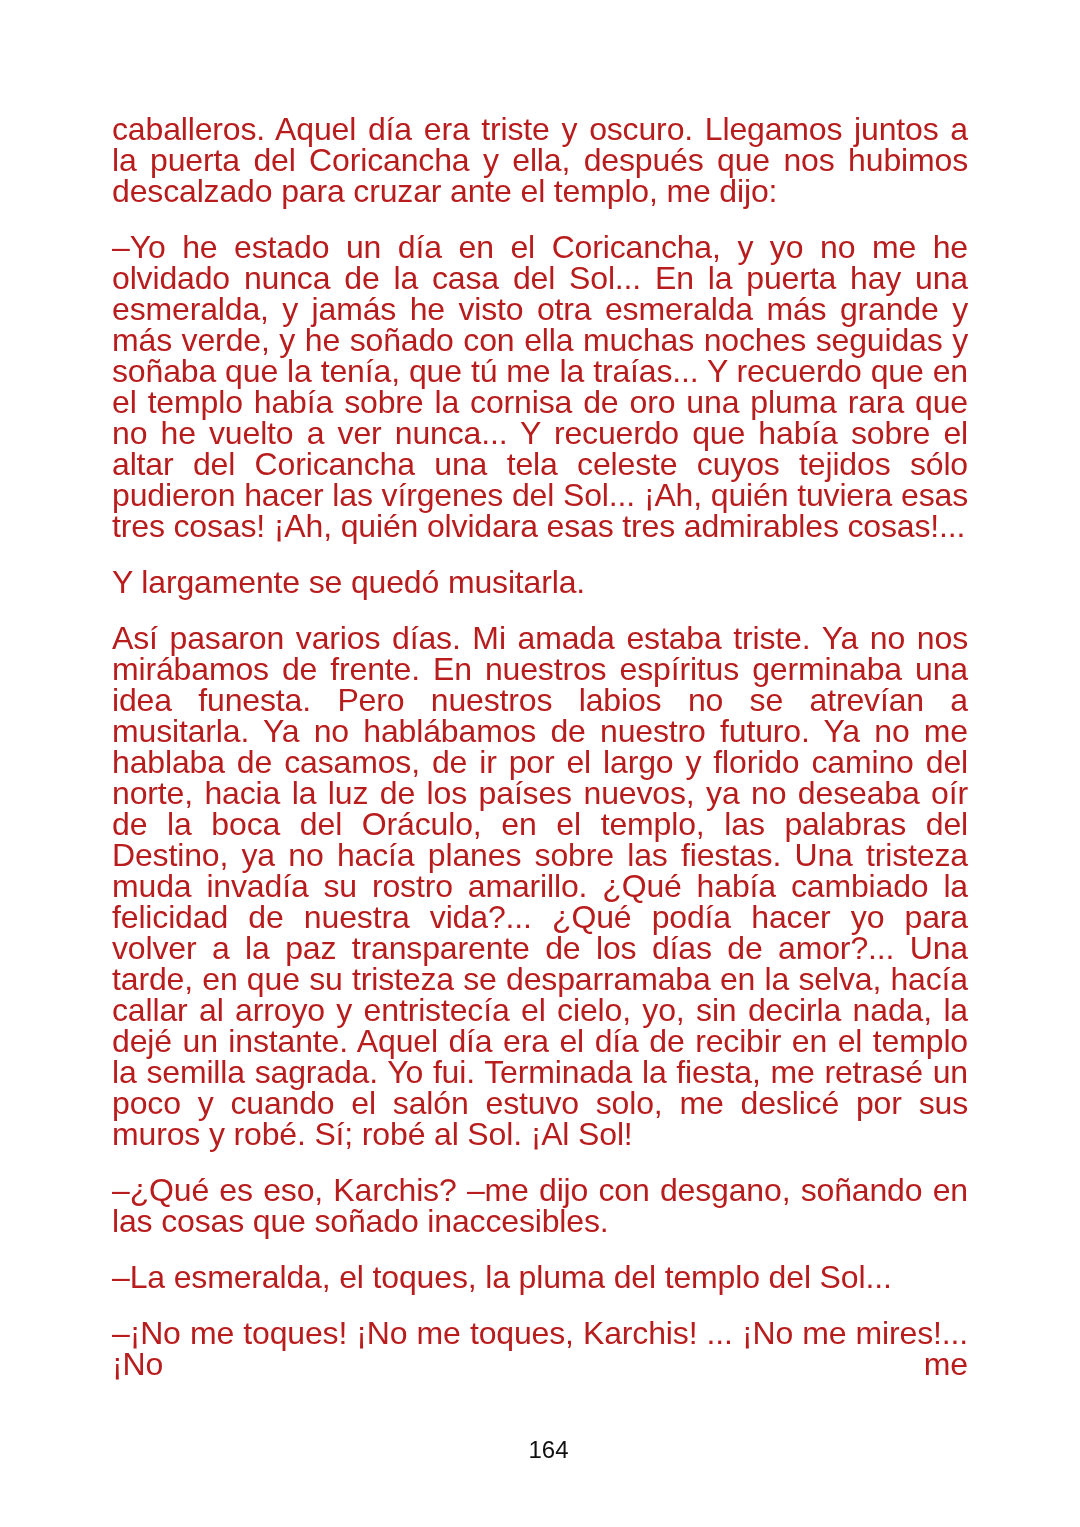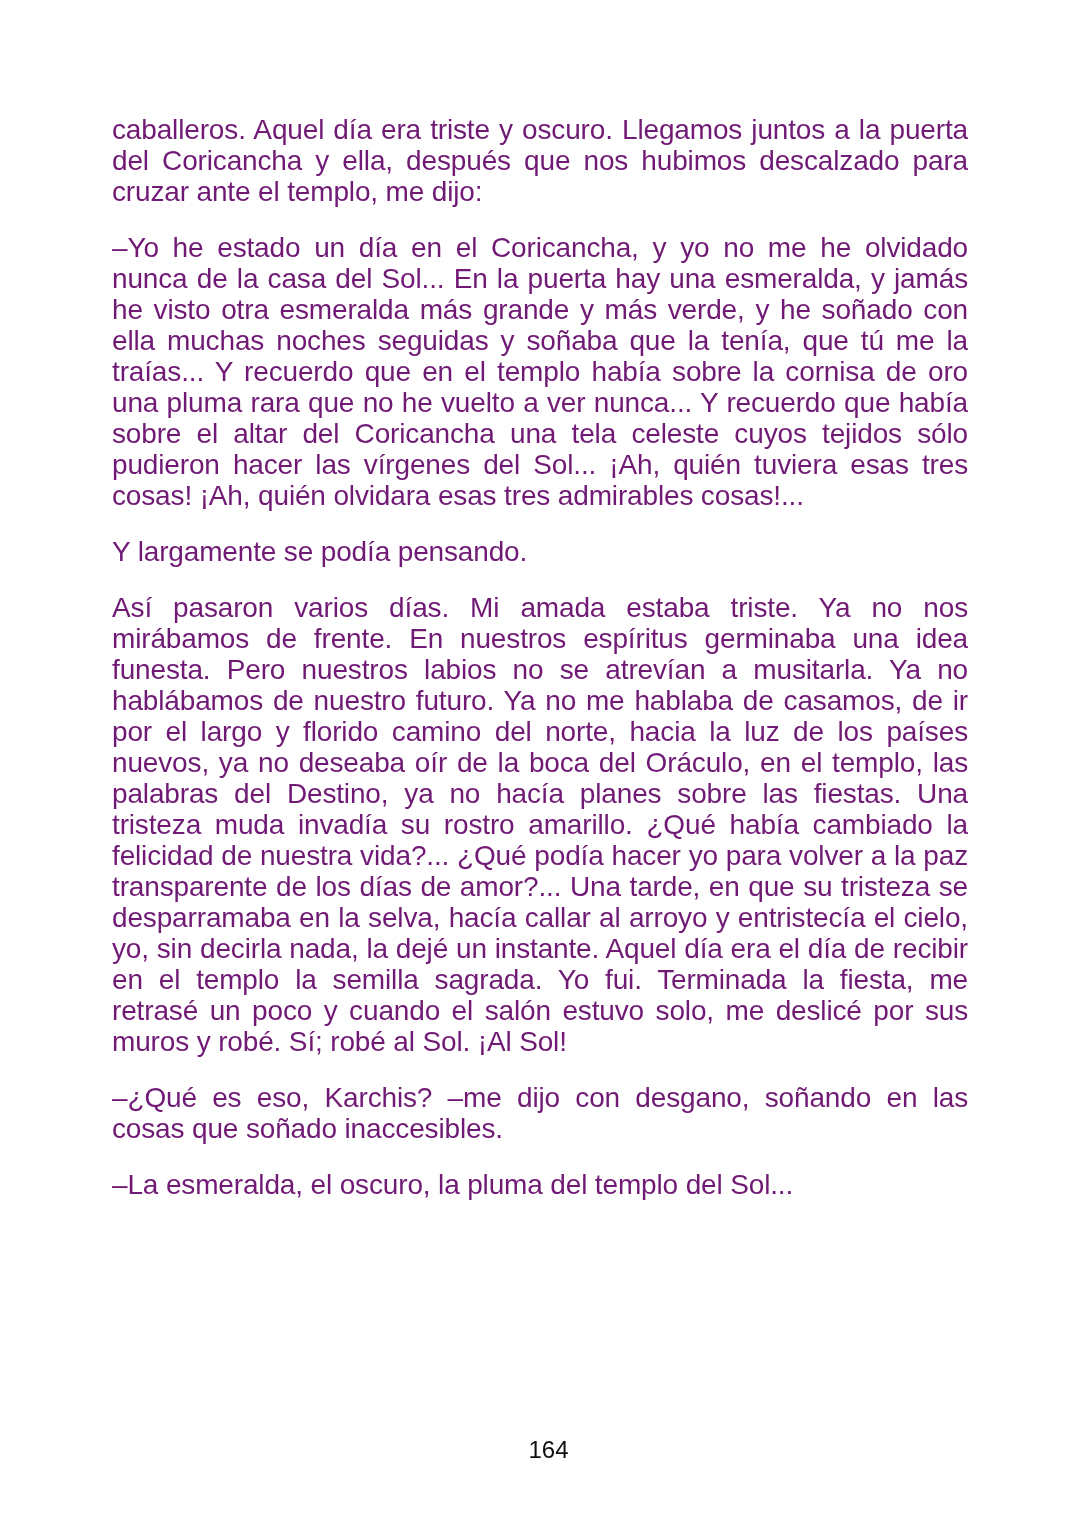--- a/index.html
+++ b/index.html
@@ -14,23 +14,23 @@
       overflow: hidden;
     }
     .page {
       position: absolute;
       left: 112px;
       top: 114px;
       width: 856px;
     }
     .para {
       font-family: "Liberation Sans", sans-serif;
-      font-size: 28px;
+      font-size: 32px;
       line-height: 31px;
-      color: #701a75;
+      color: #b91c1c;
       text-align: justify;
       margin: 0 0 25px 0;
       letter-spacing: -0.15px;
       word-spacing: 0px;
     }
     .page-number {
       position: absolute;
       left: 0;
       width: 1097px;
       top: 1436px;
@@ -39,19 +39,20 @@
       font-size: 24px;
       color: #111111;
     }
   </style>
 </head>
 <body>
 
 <div class="page">
   <p class="para">caballeros. Aquel día era triste y oscuro. Llegamos juntos a la puerta del Coricancha y ella, después que nos hubimos descalzado para cruzar ante el templo, me dijo:</p>
   <p class="para">–Yo he estado un día en el Coricancha, y yo no me he olvidado nunca de la casa del Sol... En la puerta hay una esmeralda, y jamás he visto otra esmeralda más grande y más verde, y he soñado con ella muchas noches seguidas y soñaba que la tenía, que tú me la traías... Y recuerdo que en el templo había sobre la cornisa de oro una pluma rara que no he vuelto a ver nunca... Y recuerdo que había sobre el altar del Coricancha una tela celeste cuyos tejidos sólo pudieron hacer las vírgenes del Sol... ¡Ah, quién tuviera esas tres cosas! ¡Ah, quién olvidara esas tres admirables cosas!...</p>
-  <p class="para">Y largamente se podía pensando.</p>
+  <p class="para">Y largamente se quedó musitarla.</p>
   <p class="para">Así pasaron varios días. Mi amada estaba triste. Ya no nos mirábamos de frente. En nuestros espíritus germinaba una idea funesta. Pero nuestros labios no se atrevían a musitarla. Ya no hablábamos de nuestro futuro. Ya no me hablaba de casamos, de ir por el largo y florido camino del norte, hacia la luz de los países nuevos, ya no deseaba oír de la boca del Oráculo, en el templo, las palabras del Destino, ya no hacía planes sobre las fiestas. Una tristeza muda invadía su rostro amarillo. ¿Qué había cambiado la felicidad de nuestra vida?... ¿Qué podía hacer yo para volver a la paz transparente de los días de amor?... Una tarde, en que su tristeza se desparramaba en la selva, hacía callar al arroyo y entristecía el cielo, yo, sin decirla nada, la dejé un instante. Aquel día era el día de recibir en el templo la semilla sagrada. Yo fui. Terminada la fiesta, me retrasé un poco y cuando el salón estuvo solo, me deslicé por sus muros y robé. Sí; robé al Sol. ¡Al Sol!</p>
   <p class="para">–¿Qué es eso, Karchis? –me dijo con desgano, soñando en las cosas que soñado inaccesibles.</p>
-  <p class="para">–La esmeralda, el oscuro, la pluma del templo del Sol...</p>
+  <p class="para">–La esmeralda, el toques, la pluma del templo del Sol...</p>
+  <p class="para" style="text-align-last: justify;">–¡No me toques! ¡No me toques, Karchis! ... ¡No me mires!... ¡No me</p>
 </div>
 
 <div class="page-number">164</div>
 
 </body></html>

